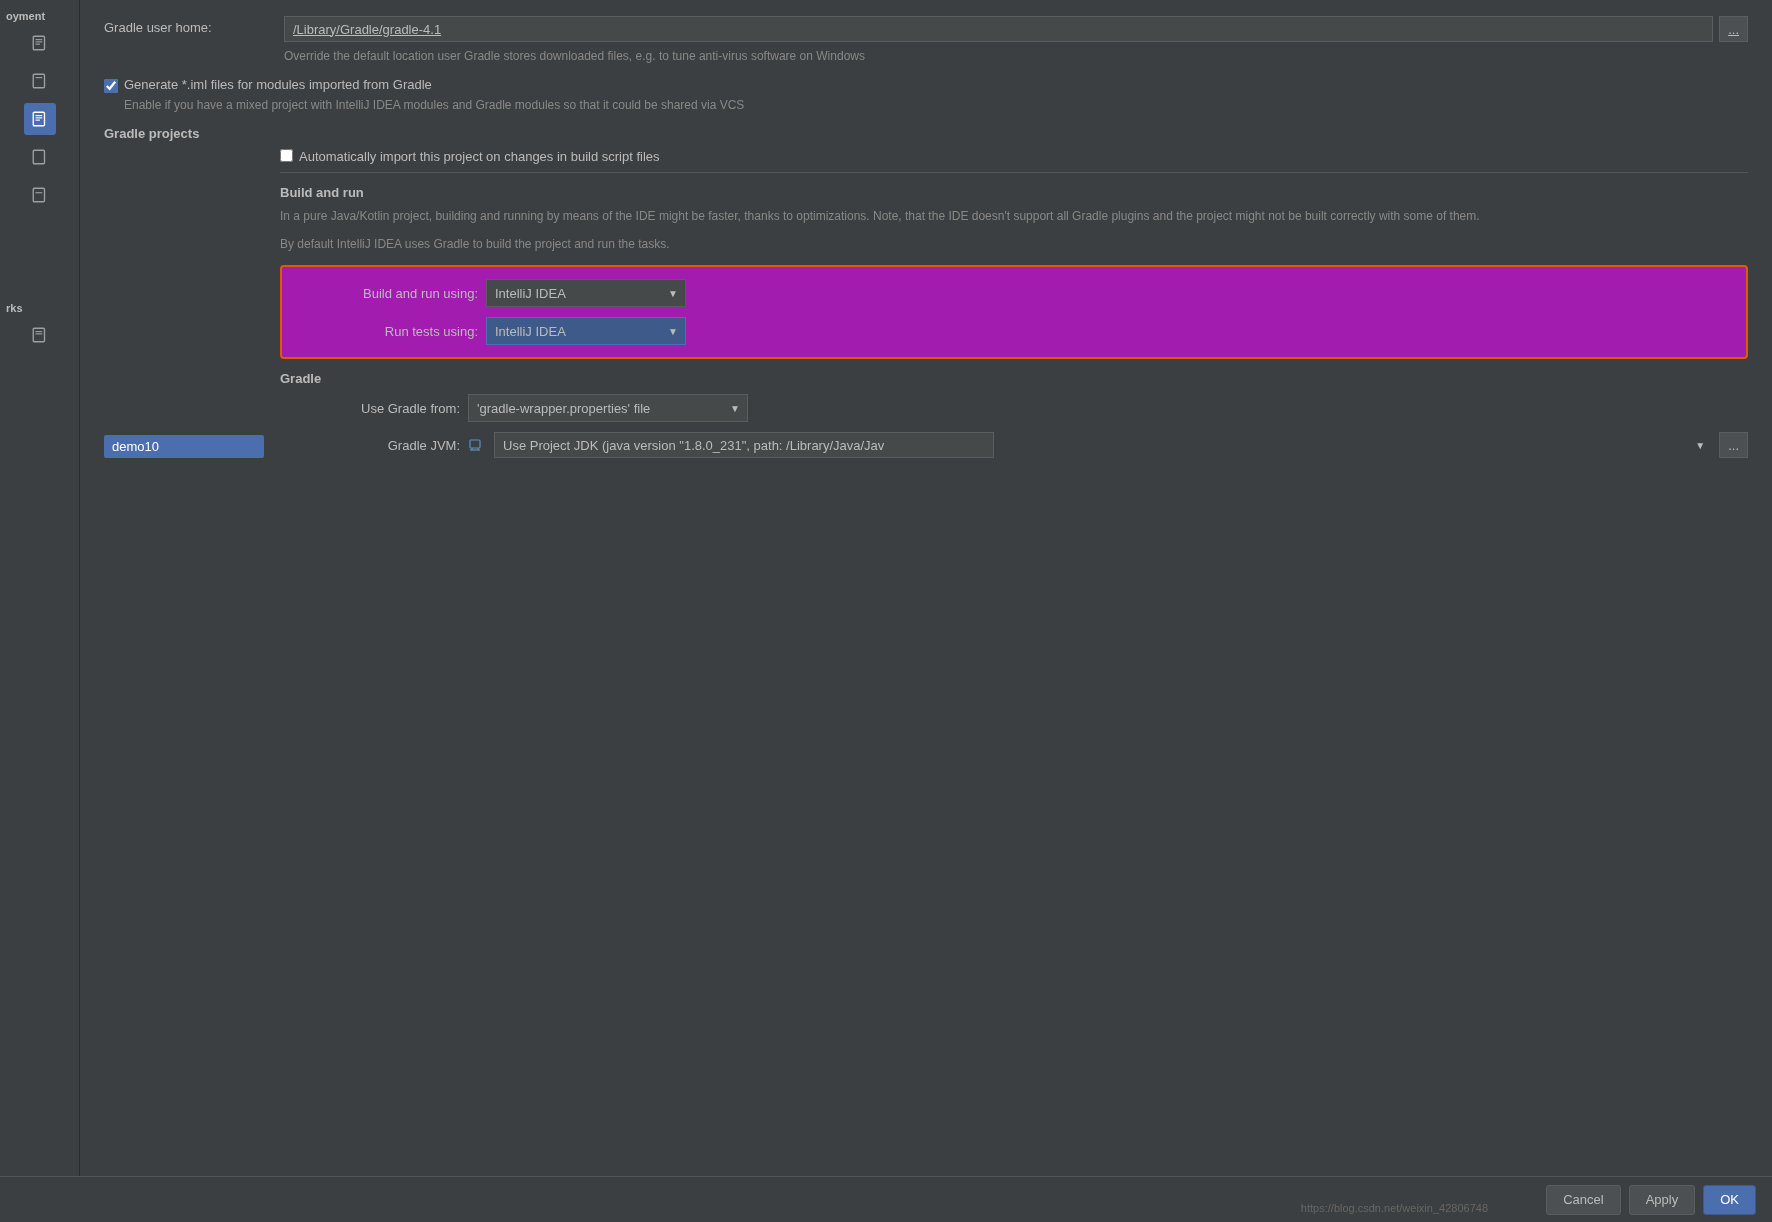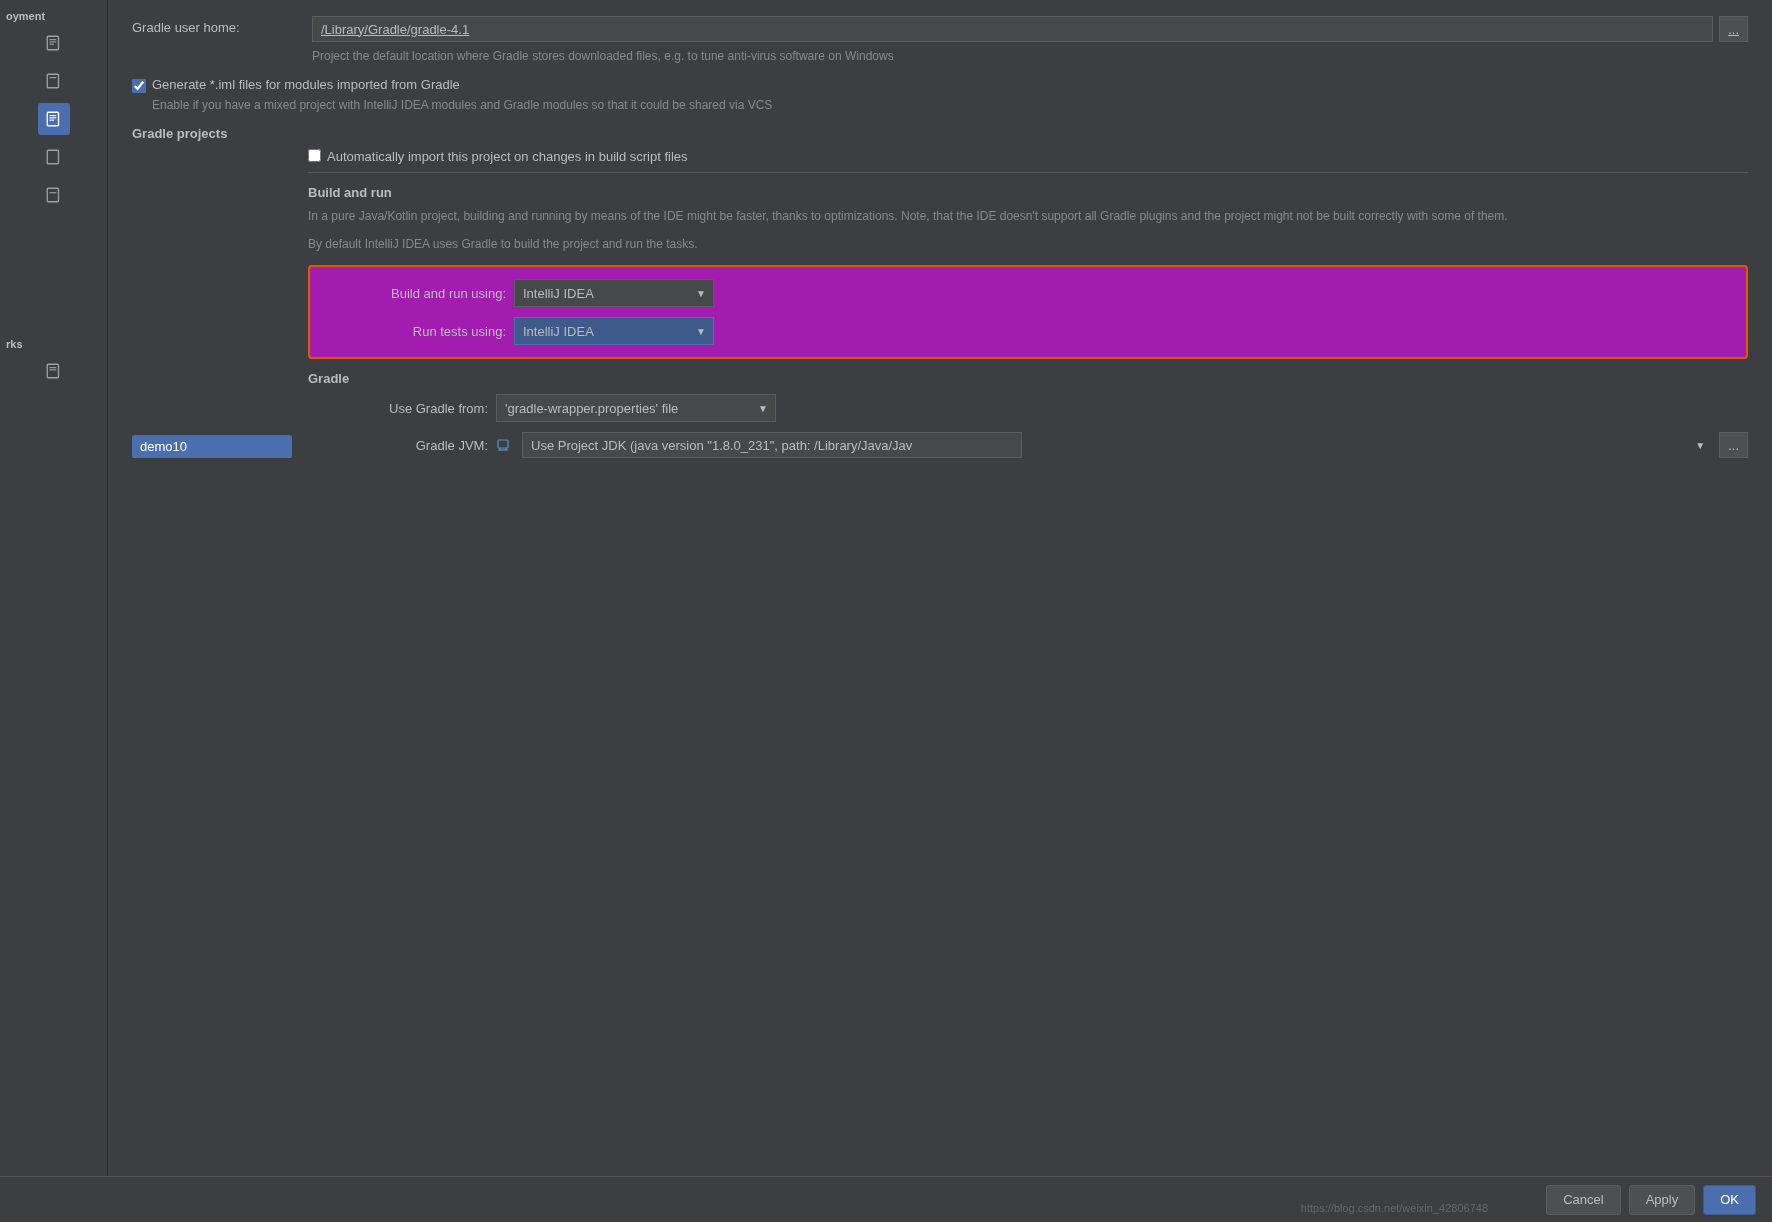--- a/index.html
+++ b/index.html
@@ -15,21 +15,21 @@
     }
 
     .main-layout {
       display: flex;
       width: 100%;
       height: 100%;
     }
 
     
     .sidebar {
-      width: 108px;
+      width: 80px;
       background: #3c3f41;
       display: flex;
       flex-direction: column;
       align-items: center;
       padding-top: 10px;
       border-right: 1px solid #2b2b2b;
       flex-shrink: 0;
     }
 
     .sidebar-icon {
@@ -428,21 +428,21 @@
       </div>
       <div class="sidebar-icon">
         <svg viewBox="0 0 16 16">
             <rect x="2" y="2" width="10" height="12" rx="1" fill="none" stroke="#9da0a2" stroke-width="1.2"></rect>
             <line x1="4" y1="6" x2="10" y2="6" stroke="#9da0a2" stroke-width="1"></line>
           </svg>
       </div>
     </div>
 
 
-    <div class="sidebar-group" style="margin-top: 120px; text-align: right;">
+    <div class="sidebar-group" style="margin-top: 84px; text-align: right;">
       <div class="sidebar-group-label">rks</div>
       <div class="sidebar-icon">
         <svg viewBox="0 0 16 16">
             <rect x="2" y="2" width="10" height="12" rx="1" fill="none" stroke="#9da0a2" stroke-width="1.2"></rect>
             <line x1="4" y1="5" x2="10" y2="5" stroke="#9da0a2" stroke-width="1"></line>
             <line x1="4" y1="7" x2="10" y2="7" stroke="#9da0a2" stroke-width="1"></line>
           </svg>
       </div>
     </div>
   </div>
@@ -451,21 +451,21 @@
     <div class="settings-panel">
       <div class="panel-inner">
 
         <div class="field-row">
           <div class="field-label">Gradle user home:</div>
           <div class="field-input-area">
             <input type="text" class="text-input" value="/Library/Gradle/gradle-4.1" style="">
             <button class="btn-dots">...</button>
           </div>
         </div>
-        <div class="hint-text">Project the default location where Gradle stores downloaded files, e.g. to tune anti-virus software on Windows</div>
+        <div class="hint-text">Override the default location user Gradle stores downloaded files, e.g. to tune anti-virus software on Windows</div>
 
         <div class="checkbox-row">
           <input type="checkbox" checked="" style="">
           <label class="checkbox-label">Generate *.iml files for modules imported from Gradle</label>
         </div>
         <div class="checkbox-hint">Enable if you have a mixed project with IntelliJ IDEA modules and Gradle modules so that it could be shared via VCS</div>
 
         <div class="projects-section">
           <div class="section-title">Gradle projects</div>
 

